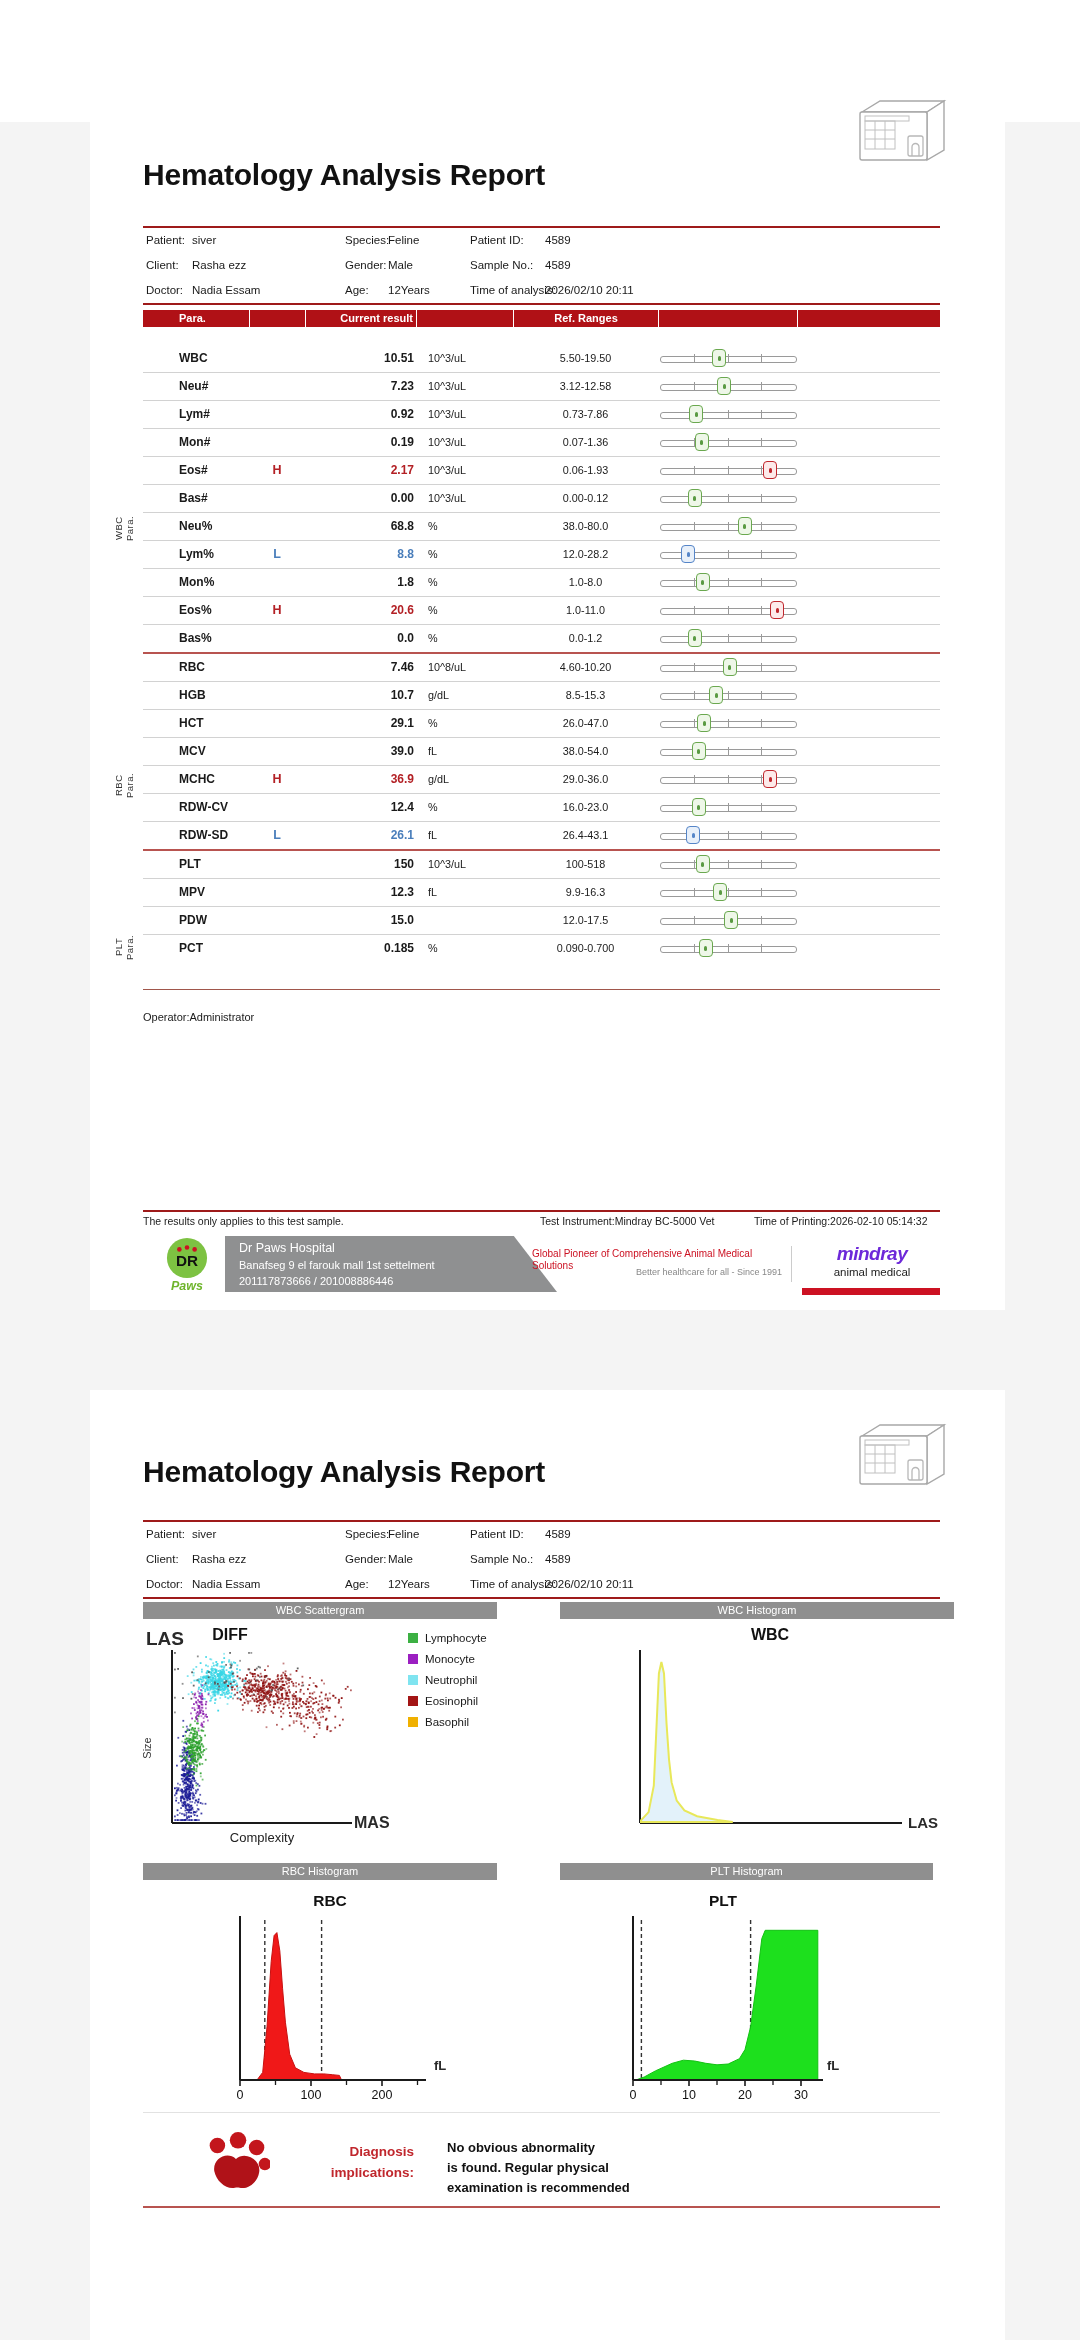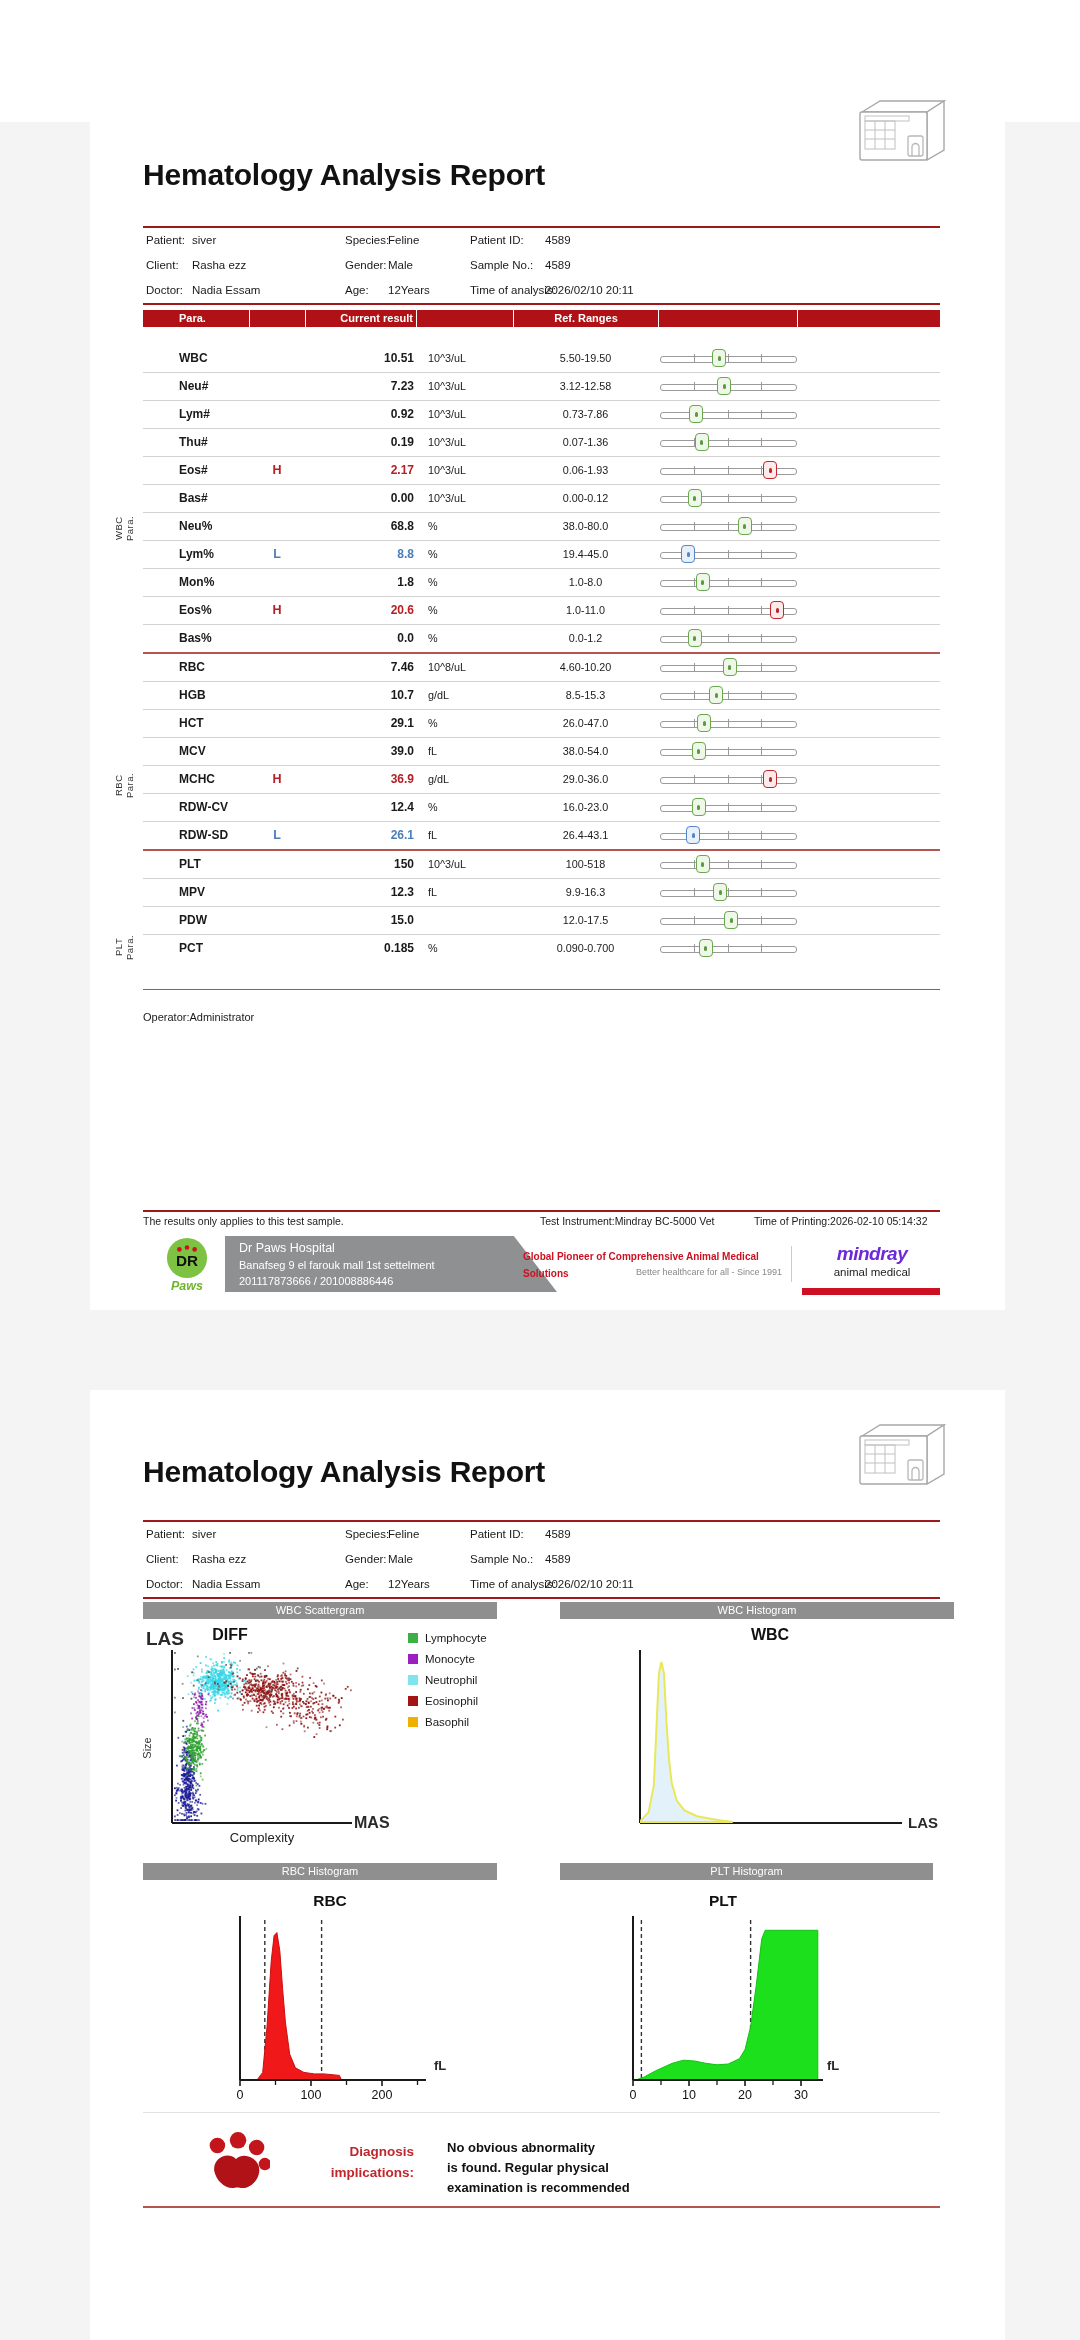--- a/index.html
+++ b/index.html
@@ -45,21 +45,21 @@
   .opline{position:absolute;left:53px;top:989px;width:797px;height:1px;background:#a0564b}
   
   .f-redline{position:absolute;left:53px;top:1210px;width:797px;height:2px;background:#9e1a1a}
   .f-txt{position:absolute;top:1215px;font-size:10.5px;white-space:nowrap}
   .banner-gray{position:absolute;left:135px;top:1236px;width:332px;height:56px;background:#8f9091;color:#fff;clip-path:polygon(0 0,87% 0,100% 100%,0 100%);padding-left:14px;box-sizing:border-box}
   .banner-gray div{white-space:nowrap}
   .bg-l1{font-size:12.5px;margin-top:4px;line-height:17px}
   .bg-l2,.bg-l3{font-size:11px;line-height:16px}
   .logo-circ{position:absolute;left:76px;top:1237px;width:42px;height:42px}
   .logo-paws{position:absolute;left:74px;top:1279px;width:46px;text-align:center;font-size:12.5px;font-weight:bold;font-style:italic;color:#6fb52c}
-  .slogan1{position:absolute;left:433px;top:1248px;width:252px;font-size:10px;font-weight:bold;color:#cc1122;line-height:17px}
+  .slogan1{position:absolute;left:442px;top:1248px;width:252px;font-size:10px;font-weight:normal;color:#cc1122;line-height:12px}
   .slogan2{position:absolute;left:442px;top:1267px;width:250px;text-align:right;font-size:9px;color:#888}
   .f-div{position:absolute;left:701px;top:1246px;width:1px;height:36px;background:#ccc}
   .mindray{position:absolute;left:712px;top:1243px;width:140px;text-align:center;font-size:19px;font-weight:bold;color:#6d28d9;letter-spacing:-.5px;font-style:italic}
   .mindray-sub{position:absolute;left:712px;top:1266px;width:140px;text-align:center;font-size:11.5px;color:#222}
   .f-redbar{position:absolute;left:712px;top:1288px;width:138px;height:7px;background:#cc1122}
   
   .secbar{position:absolute;top:212px;height:17px;line-height:17px;background:#8f8f8f;color:#fff;font-size:11px;text-align:center}
   .secbar2{position:absolute;top:473px;height:17px;line-height:17px;background:#8f8f8f;color:#fff;font-size:11px;text-align:center}
   .axis-big{position:absolute;font-weight:600;color:#2a2a2a}
   .chart-title{position:absolute;font-weight:bold;font-size:16px;color:#111;text-align:center;width:160px}
@@ -174,21 +174,21 @@
             <div class="tick" style="left: 35.75px;"></div>
             <div class="tick" style="left: 69.5px;"></div>
             <div class="tick" style="left: 103.25px;"></div>
             <div class="mark n" style="left: 31.1px;">
               <div class="dot"></div>
             </div>
           </div>
           <div></div>
         </div>
         <div class="row">
-          <div class="c-name">Thu#</div>
+          <div class="c-name">Mon#</div>
           <div class="c-flag "></div>
           <div class="c-val ">0.19</div>
           <div class="c-unit">10^3/uL</div>
           <div class="c-range">0.07-1.36</div>
           <div class="c-slider">
             <div class="track"></div>
             <div class="tick" style="left: 35.75px;"></div>
             <div class="tick" style="left: 69.5px;"></div>
             <div class="tick" style="left: 103.25px;"></div>
             <div class="mark n" style="left: 36.5px;">
@@ -246,21 +246,21 @@
               <div class="dot"></div>
             </div>
           </div>
           <div></div>
         </div>
         <div class="row">
           <div class="c-name">Lym%</div>
           <div class="c-flag lo">L</div>
           <div class="c-val lo">8.8</div>
           <div class="c-unit">%</div>
-          <div class="c-range">19.4-45.0</div>
+          <div class="c-range">12.0-28.2</div>
           <div class="c-slider">
             <div class="track"></div>
             <div class="tick" style="left: 35.75px;"></div>
             <div class="tick" style="left: 69.5px;"></div>
             <div class="tick" style="left: 103.25px;"></div>
             <div class="mark l" style="left: 23px;">
               <div class="dot"></div>
             </div>
           </div>
           <div></div>

